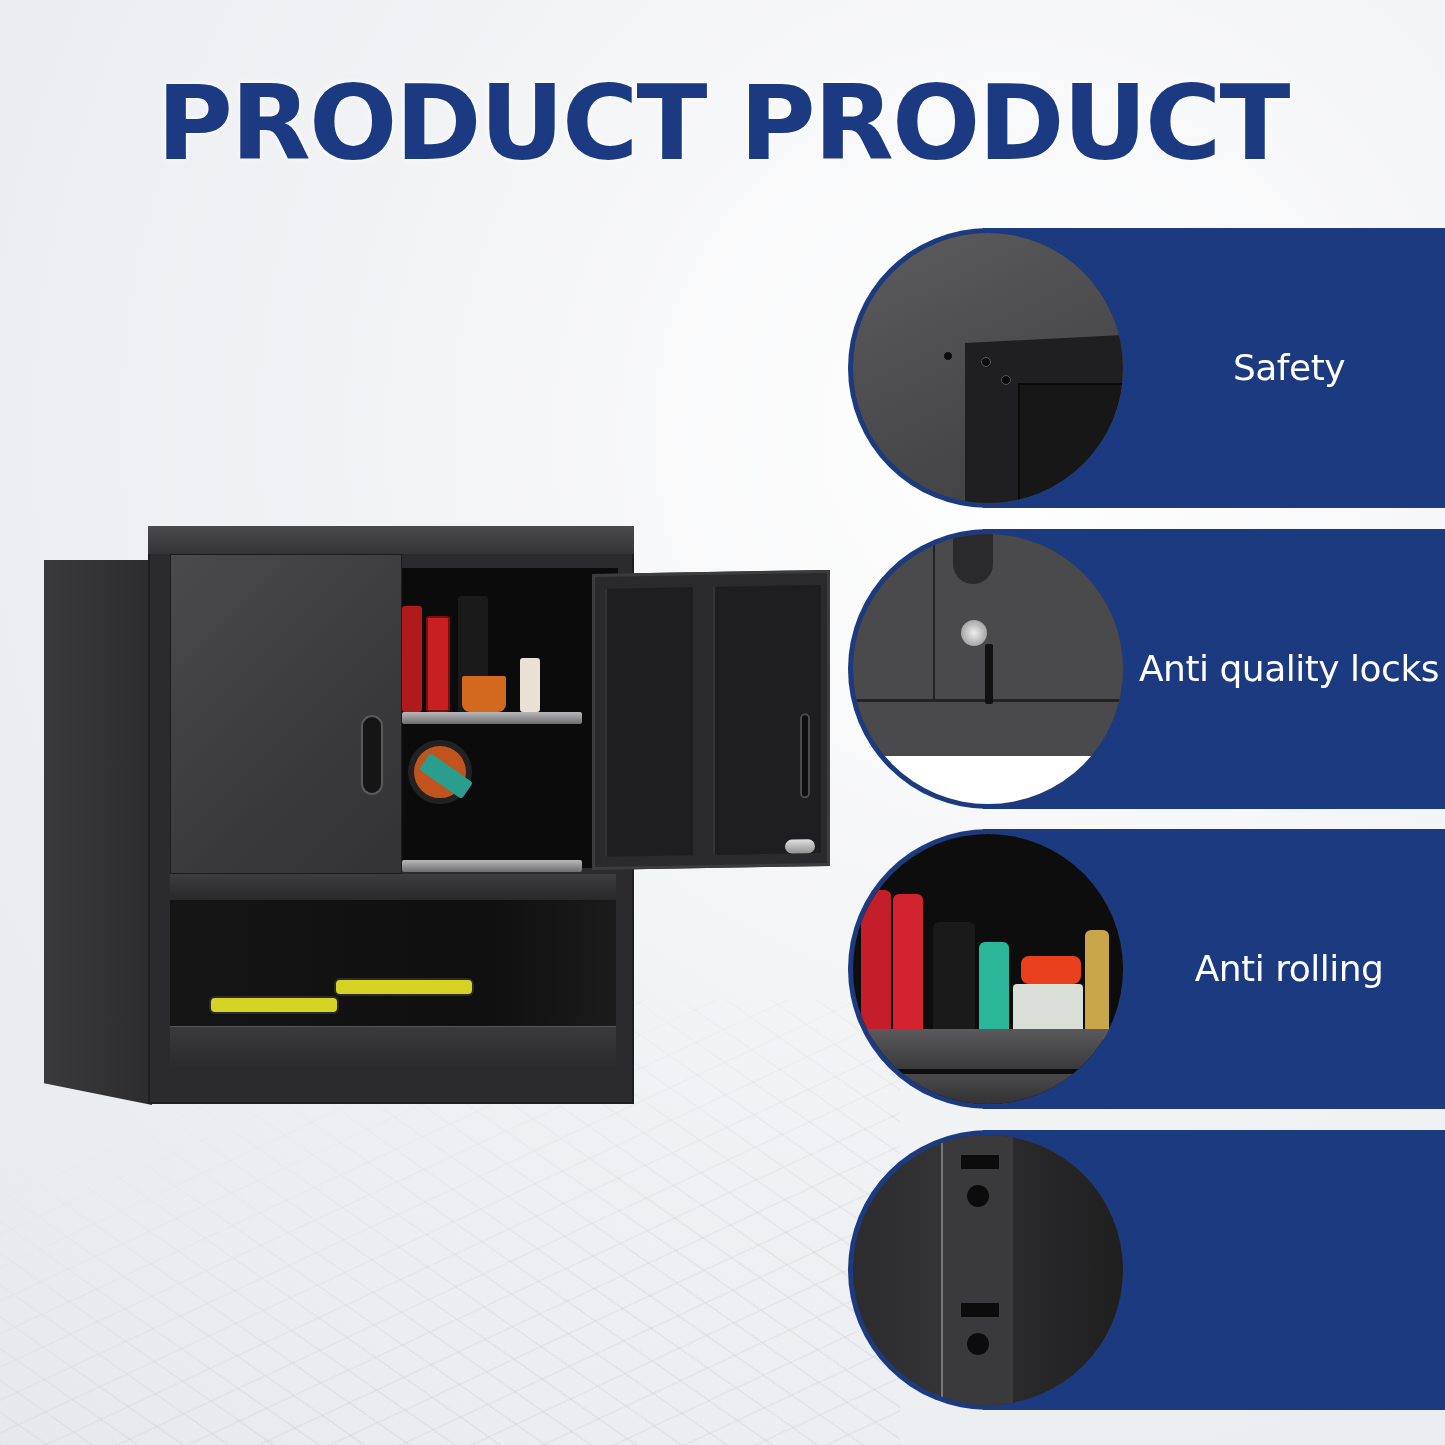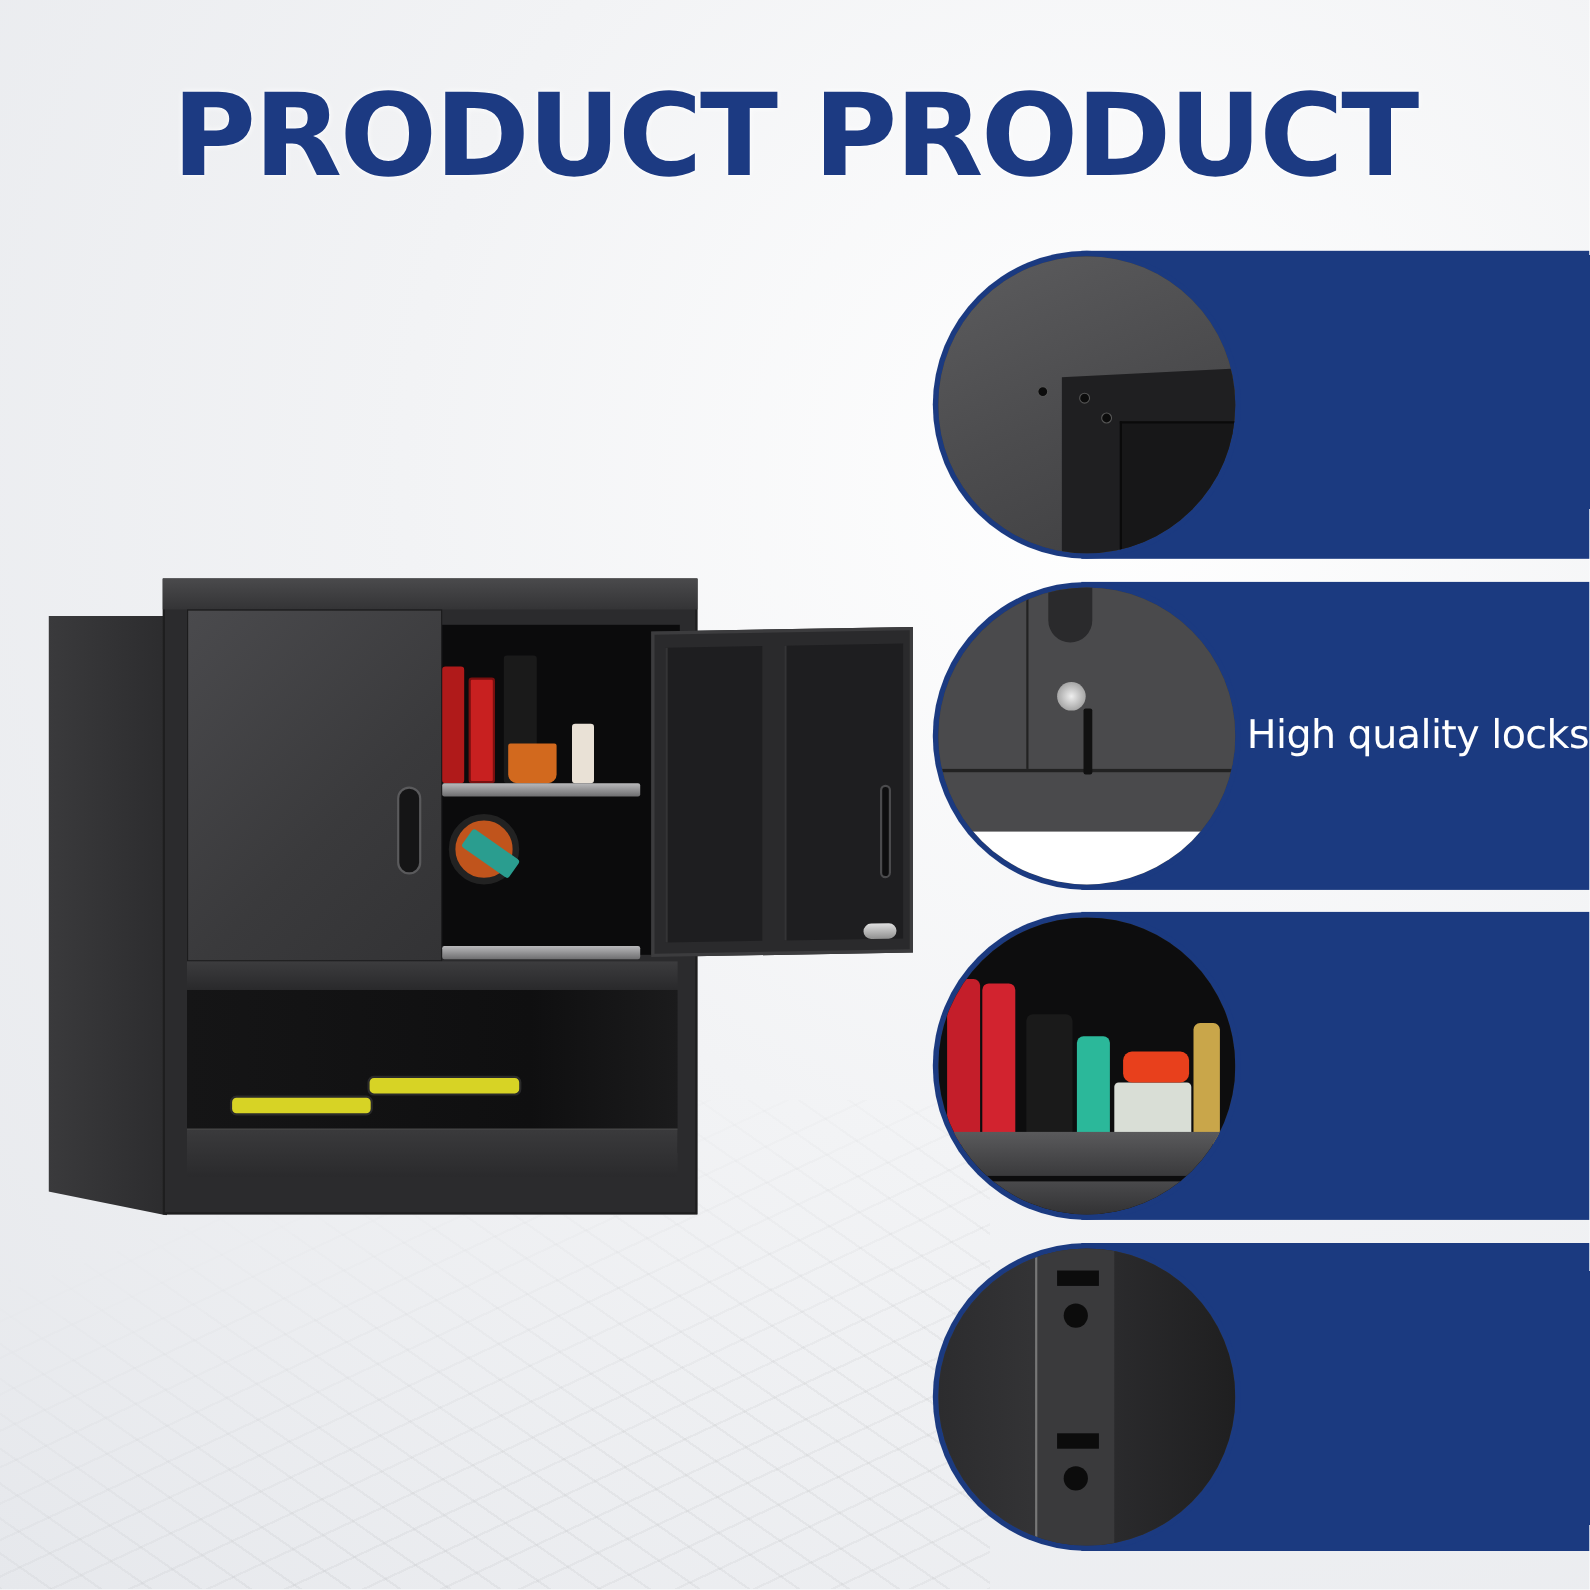--- a/index.html
+++ b/index.html
@@ -189,40 +189,41 @@
       <div class="p1-top"></div>
       <div class="p1-frame"></div>
       <div class="p1-inner"></div>
       <div class="bolt" style="left:90px;top:118px;"></div>
       <div class="bolt" style="left:128px;top:124px;"></div>
       <div class="bolt" style="left:148px;top:142px;"></div>
     </div>
   </div>
   <div class="feature-text">
     <div>
+      <div>Safety</div>
     </div>
   </div>
 </div>
 
 <div class="feature" style="top:529px;">
   <div class="feature-band"></div>
   <div class="feature-circle">
     <div class="feature-photo">
       <div class="p2-bg"></div>
       <div class="p2-vline"></div>
       <div class="p2-slot"></div>
       <div class="p2-line"></div>
       <div class="p2-white"></div>
       <div class="p2-lock"></div>
       <div class="p2-key"></div>
     </div>
   </div>
   <div class="feature-text">
     <div>
-      <div>High quality locks</div>
+      <div>Anti quality locks</div>
     </div>
   </div>
 </div>
 
 <div class="feature" style="top:829px;">
   <div class="feature-band"></div>
   <div class="feature-circle">
     <div class="feature-photo">
       <div class="p3-bg"></div>
       <div class="bottle" style="left:8px;top:56px;width:30px;height:150px;background:#c41e2a;"></div>
@@ -231,20 +232,21 @@
       <div class="bottle" style="left:126px;top:108px;width:30px;height:98px;background:#2bb89a;"></div>
       <div class="bottle" style="left:160px;top:150px;width:70px;height:56px;background:#d9ded6;border-radius:4px;"></div>
       <div class="bottle" style="left:168px;top:122px;width:60px;height:28px;background:#e8401c;border-radius:8px;"></div>
       <div class="bottle" style="left:232px;top:96px;width:24px;height:110px;background:#c9a64a;"></div>
       <div class="p3-rail"></div>
       <div class="p3-rail2"></div>
     </div>
   </div>
   <div class="feature-text">
     <div>
+      <div>Anti rolling</div>
     </div>
   </div>
 </div>
 
 <div class="feature" style="top:1130px;">
   <div class="feature-band"></div>
   <div class="feature-circle">
     <div class="feature-photo">
       <div class="p4-bg"></div>
       <div class="p4-strip"></div>

